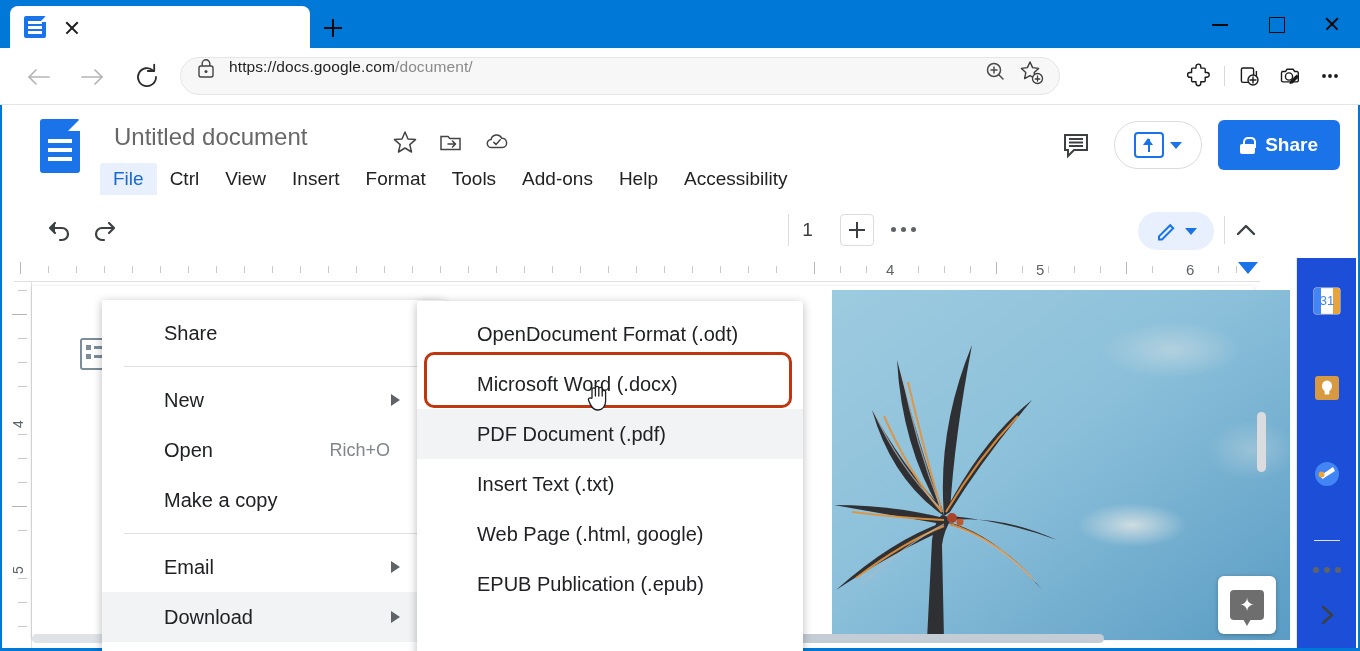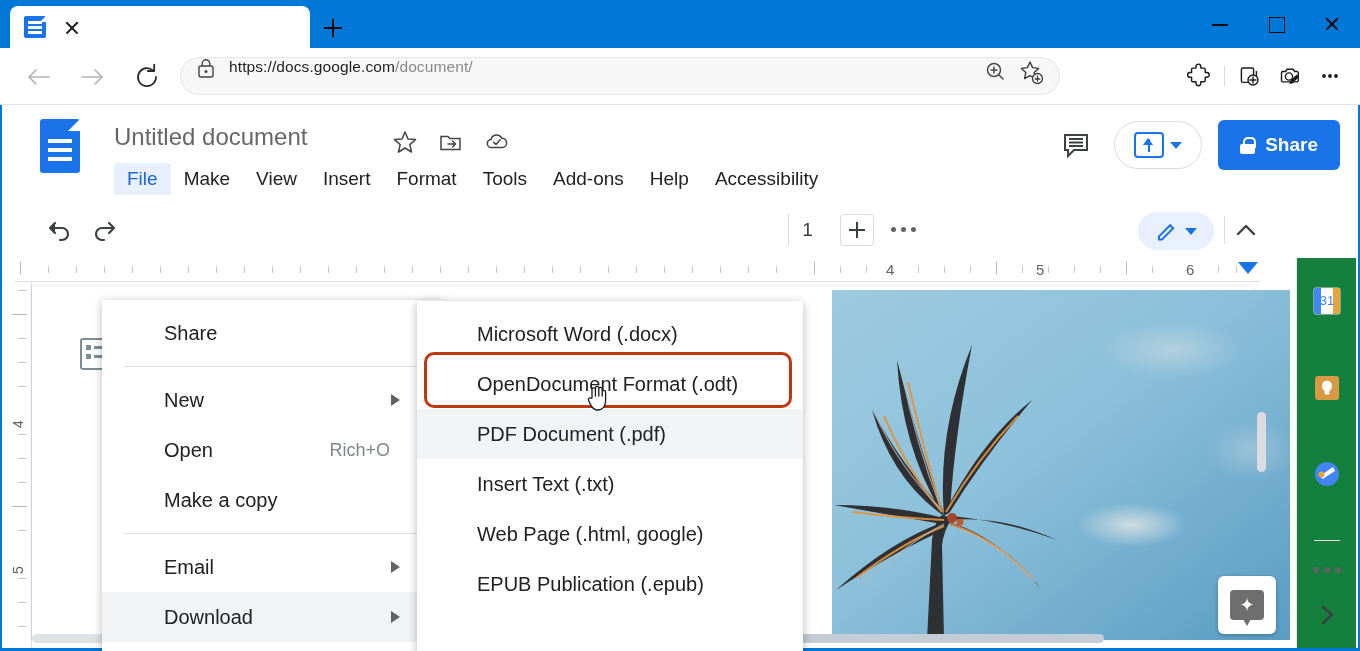--- a/index.html
+++ b/index.html
@@ -148,21 +148,21 @@
   .doc-title {
     position: absolute; left: 112px; top: 18px;
     font-size: 24px; color: #676767; white-space: nowrap;
     cursor: text;
   }
   .title-icon { position: absolute; top: 24px; width: 26px; height: 26px; cursor: pointer; }
   .ti-star   { left: 390px; }
   .ti-move   { left: 436px; }
   .ti-cloud  { left: 482px; }
 
-  .menubar { position: absolute; left: 112px; top: 58px; display: flex; align-items: center; justify-content: center; }
+  .menubar { position: absolute; left: 98px; top: 58px; display: flex; align-items: center; justify-content: center; }
   .menu-item {
     font-size: 19px; color: #222; padding: 5px 13px;
     border-radius: 3px 3px 0 0; cursor: pointer; white-space: nowrap;
   }
   .menu-item.active { background: #e8f0fe; color: #1967d2; }
 
   .hdr-right { position: absolute; right: 18px; top: 14px; display: flex; align-items: center; gap: 0; }
   .comment-btn { width: 52px; height: 52px; position: relative; cursor: pointer; display:flex;align-items:center;justify-content:center; }
   .upload-pill {
     width: 88px; height: 48px; border: 1px solid #dadce0; border-radius: 24px;
@@ -318,21 +318,21 @@
   .sparkle { color:#fff; font-size: 18px; line-height: 1; }
 
   .vscroll {
     position: absolute; right: 92px; top: 130px; width: 9px; height: 60px;
     background: #dadce0; border-radius: 5px; cursor: pointer;
   }
 
   
   .sidepanel {
     position: absolute; right: 2px; top: 153px; width: 60px; height: 390px;
-    background: #15803d; border-left: 1px solid #e7e7e7;
+    background: #1d4ed8; border-left: 1px solid #e7e7e7;
     display:flex; flex-direction: column; align-items:center;
     padding-top: 24px;
   }
   .sp-icon { width: 40px; height: 40px; margin-bottom: 46px; cursor:pointer; position:relative; }
   .sp-sep { width: 26px; height: 1px; background:#e0e0e0; margin: 0 0 26px 0; }
   .sp-dots { width: 32px; height: 10px; position: relative; margin-bottom: 24px; cursor:pointer; }
   .sp-dots span { position:absolute; top:0; width:6px; height:6px; border-radius:50%; background:#5f6368; }
   .sp-dots span:nth-child(1){ left:2px; }
   .sp-dots span:nth-child(2){ left:13px; }
   .sp-dots span:nth-child(3){ left:24px; }
@@ -535,21 +535,21 @@
         <svg viewBox="0 0 26 26" width="26" height="26">
             <g fill="none" stroke="#444" stroke-width="1.5">
               <path d="M7.5 18.5 a4 4 0 0 1 -.4 -8 a5.6 5.6 0 0 1 10.6 -1.2 a4.6 4.6 0 0 1 .6 9.2 z"></path>
               <polyline points="9.8,13.4 12,15.4 16.2,10.8" stroke-linecap="round" stroke-linejoin="round"></polyline>
             </g>
           </svg>
       </div>
 
       <div class="menubar">
         <div class="menu-item active">File</div>
-        <div class="menu-item">Make</div>
+        <div class="menu-item">Ctrl</div>
         <div class="menu-item">View</div>
         <div class="menu-item">Insert</div>
         <div class="menu-item">Format</div>
         <div class="menu-item">Tools</div>
         <div class="menu-item">Add-ons</div>
         <div class="menu-item">Help</div>
         <div class="menu-item">Accessibility</div>
       </div>
 
       <div class="hdr-right">
@@ -819,24 +819,24 @@
         <span class="fm-arrow"></span>
       </div>
       <div class="fm-item">
         
       </div>
 
     </div>
 
     <div class="sub-menu">
       <div class="sm-item">
+        <span>OpenDocument Format (.odt)</span>
+      </div>
+      <div class="sm-item">
         <span>Microsoft Word (.docx)</span>
-      </div>
-      <div class="sm-item">
-        <span>OpenDocument Format (.odt)</span>
       </div>
       <div class="sm-item hl">
         <span>PDF Document (.pdf)</span>
       </div>
       <div class="sm-item">
         <span>Insert Text (.txt)</span>
       </div>
       <div class="sm-item">
         <span>Web Page (.html, google)</span>
       </div>

